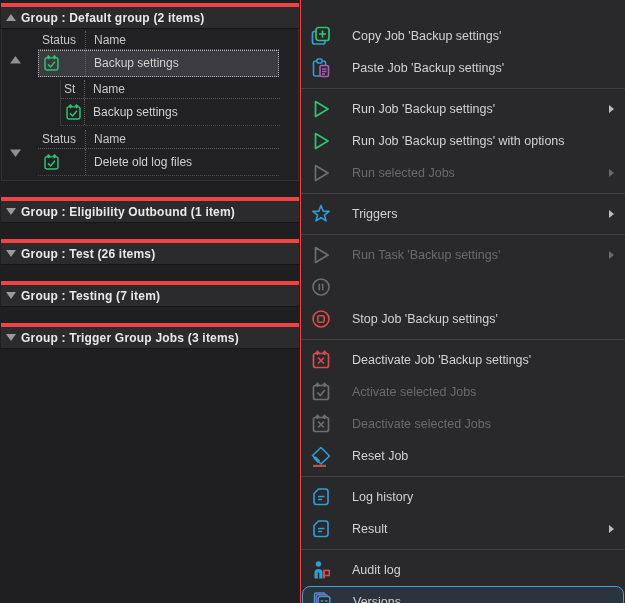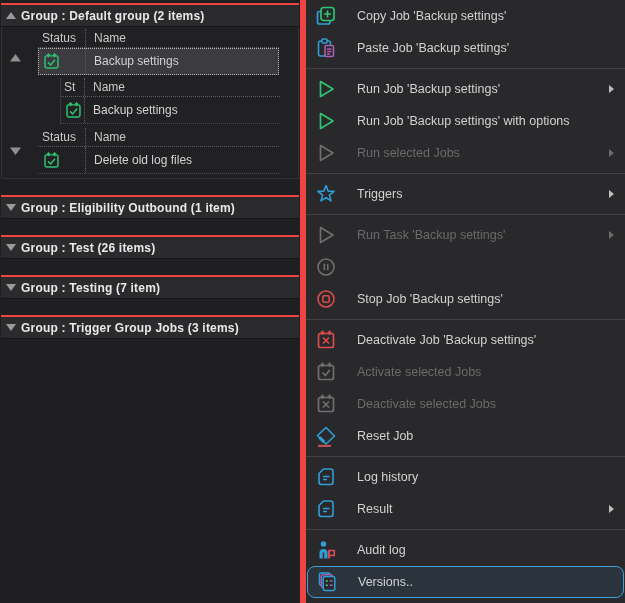--- a/index.html
+++ b/index.html
@@ -2,42 +2,42 @@
 <html><head>
 <meta charset="utf-8">
 <style>
   html,body{margin:0;padding:0;background:#1f1f21;}
   body{width:625px;height:603px;position:relative;overflow:hidden;
        font-family:"Liberation Sans", sans-serif;-webkit-font-smoothing:antialiased;}
 
   
   .tree-panel{position:absolute;left:0;top:0;width:300px;height:603px;background:#1f1f21;padding-top:3px;box-sizing:border-box;}
   .group-header{height:21px;margin:0 1px;display:flex;align-items:center;
-     background:#2b2b2d;border-top:2px solid #ef4444;border-bottom:1px solid #161617;cursor:default;}
+     background:#2b2b2d;border-top:4px solid #ef4444;border-bottom:1px solid #161617;cursor:default;}
   .group-header .caret{width:20px;display:flex;justify-content:center;align-items:center;}
   .group-label{color:#e9e9e9;font-weight:bold;font-size:12px;letter-spacing:.2px;white-space:nowrap;}
   .group-gap{height:16px;}
   .group-body{position:relative;margin:0 1px;border-left:1px solid #323235;border-right:1px solid #323235;
      border-bottom:1px solid #323235;padding:2px 0 4px 36px;background:#212123;}
   .expander{position:absolute;left:8px;width:12px;height:10px;cursor:pointer;}
 
   .grid{width:241px;font-size:12px;color:#d2d2d2;}
   .grid-head{display:flex;height:18px;align-items:center;border-bottom:1px dotted #5c5c5c;color:#c9c9c9;}
   .grid-row{display:flex;height:26px;align-items:center;border-bottom:1px dotted #4a4a4c;}
   .c-status{width:48px;align-self:stretch;display:flex;align-items:center;padding-left:4px;
      border-right:1px dotted #5c5c5c;box-sizing:border-box;}
   .c-name{flex:1;padding-left:8px;white-space:nowrap;overflow:hidden;}
   .row-selected{background:#3b3b40;outline:1px dotted #b4b4b4;outline-offset:-1px;}
   .sub-grid{margin:3px 0 3px 22px;width:219px;border-left:1px solid #3a3a3d;}
   .sub-grid .c-status{width:24px;padding-left:3px;}
   .head2{margin-top:4px;}
 
   
   .context-menu{position:absolute;left:300px;top:0;width:325px;height:603px;background:#29292b;
-     border-left:6px solid #ef4444;box-sizing:border-box;padding-top:0;}
+     border-left:1px solid #ef4444;box-sizing:border-box;padding-top:20px;}
   .menu-item{height:32px;display:flex;align-items:center;padding-left:8px;position:relative;
      color:#d2d2d2;font-size:12.5px;cursor:pointer;box-sizing:border-box;margin:0 1px;}
   .menu-item .mi-icon{width:22px;height:22px;flex:0 0 22px;display:flex;align-items:center;justify-content:center;}
   .menu-item .mi-label{margin-left:20px;white-space:nowrap;}
   .menu-item.disabled{color:#6a6a6a;cursor:default;}
   .menu-item.highlighted{border:1px solid #3f9fd9;border-radius:8px;background:rgba(64,160,220,0.10);}
   .mi-arrow{position:absolute;right:10px;top:50%;margin-top:-4px;width:0;height:0;
      border-top:4px solid transparent;border-bottom:4px solid transparent;border-left:5px solid #bdbdbd;}
   .disabled .mi-arrow{border-left-color:#6a6a6a;}
   .menu-sep{height:1px;background:#414144;margin:4px 0;}

